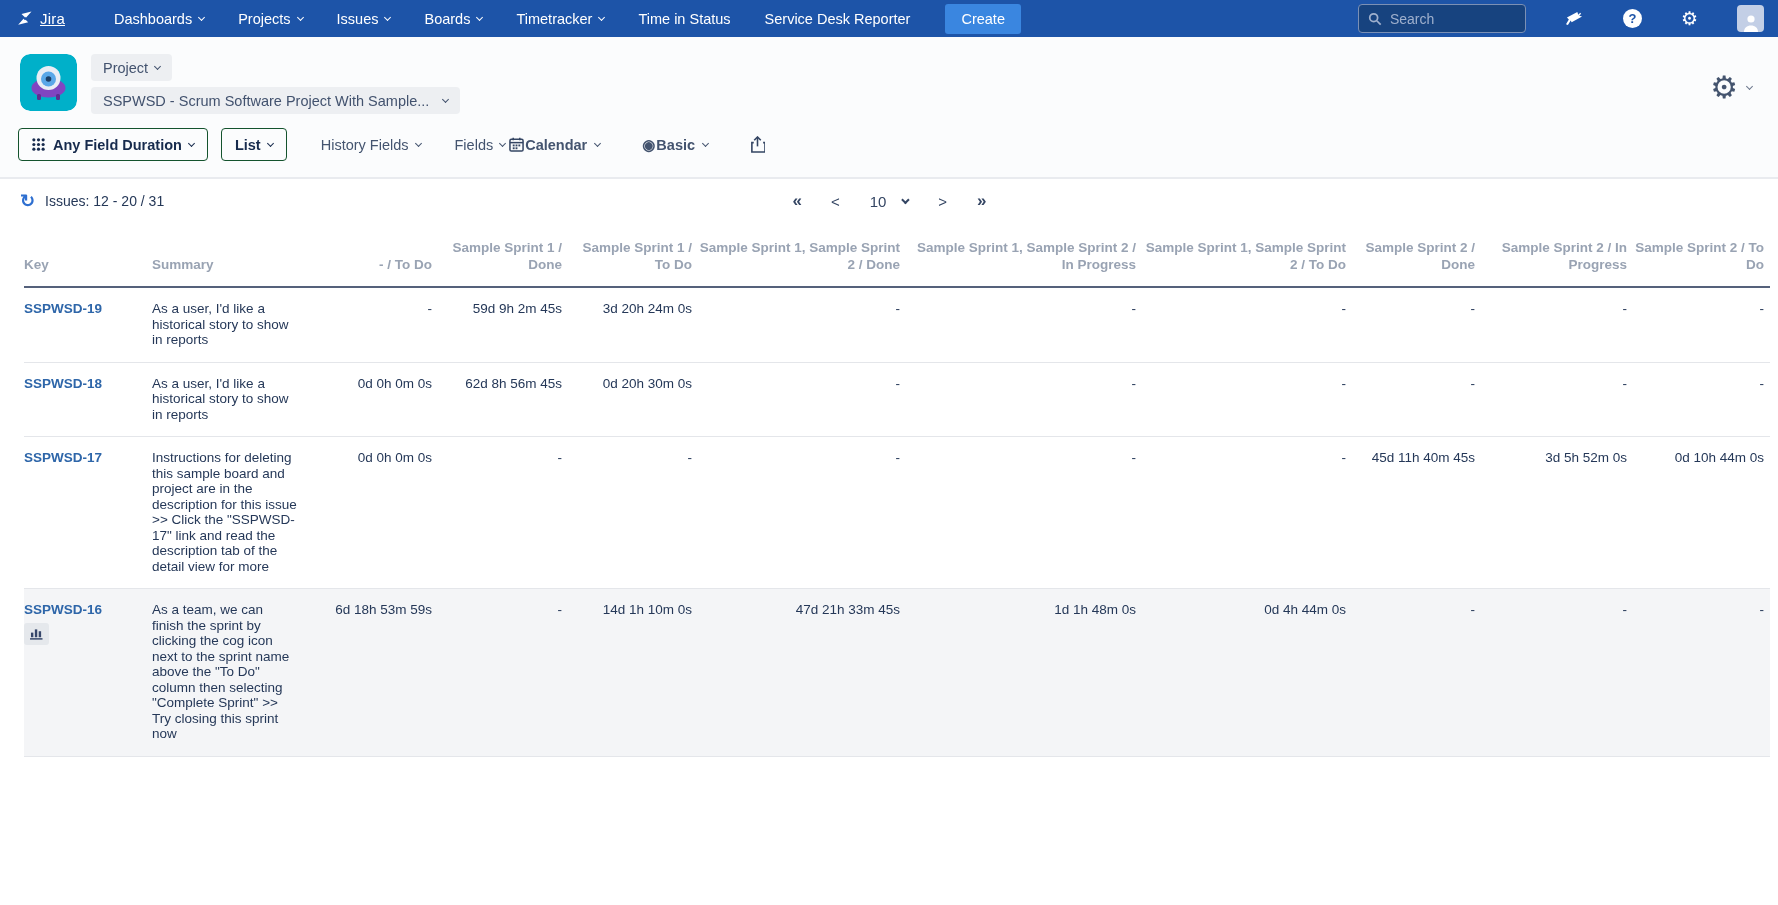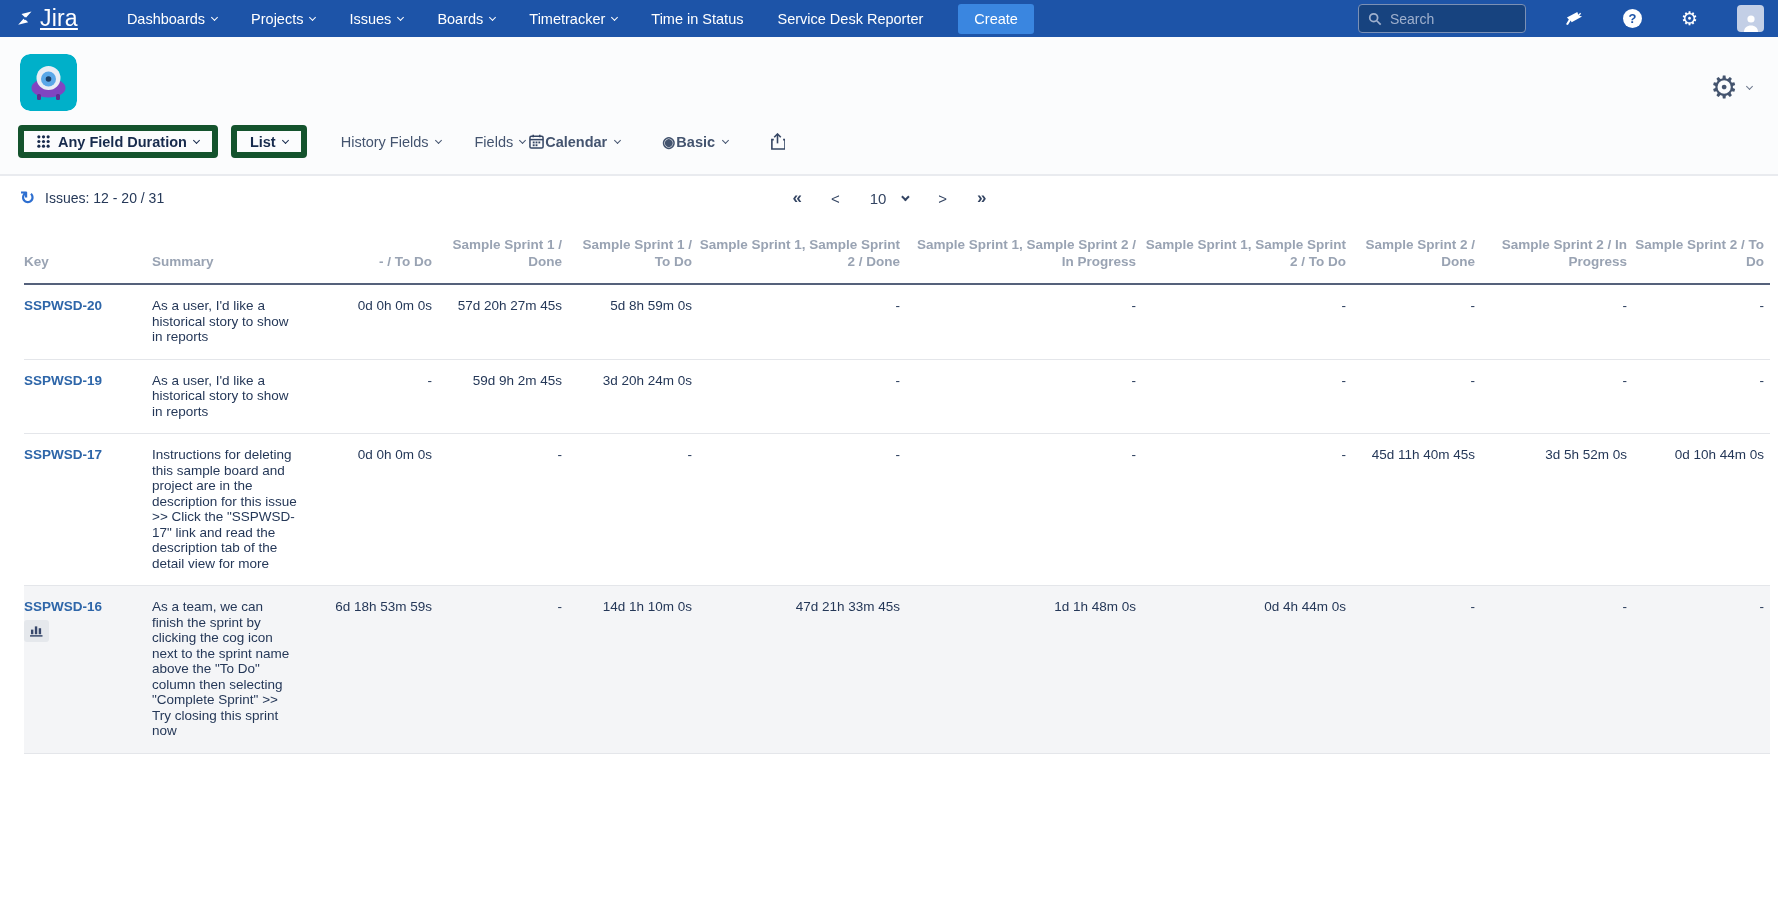--- a/index.html
+++ b/index.html
@@ -12,21 +12,21 @@
   .chev { display: inline-block; width: 6px; height: 6px;
           border-right: 2px solid currentColor; border-bottom: 2px solid currentColor;
           transform: rotate(45deg); margin-left: 7px; margin-bottom: 2px; }
   .chev.sm { width: 5px; height: 5px; border-width: 1.5px; }
 
   
   .topnav { height: 37px; background: #1d54a8; display: flex; align-items: center;
             justify-content: space-between; padding: 0 14px 0 14px; }
   .nav-left { display: flex; align-items: center; gap: 8px; }
   .brand { display: flex; align-items: center; gap: 6px; color: #fff; margin-right: 28px; }
-  .brand-name { font-size: 23px; font-weight: 500; letter-spacing: .2px; }
+  .brand-name { font-size: 15px; font-weight: 500; letter-spacing: .2px; }
   .nav-item { color: #fff; font-size: 14.5px; padding: 6px 13px; display: inline-flex;
               align-items: center; border-radius: 3px; }
   .create-btn { background: #3a86e0; color: #fff; font-size: 14.5px; padding: 7px 16px;
                 border-radius: 3px; margin-left: 14px; }
   .nav-right { display: flex; align-items: center; gap: 39px; }
   .nav-search { display: flex; align-items: center; gap: 8px; background: #17437f;
                 border: 1px solid #7b90b5; border-radius: 4px; height: 29px;
                 width: 168px; padding: 0 9px; }
   .nav-search input { background: transparent; border: none; outline: none; color: #fff;
                       font-size: 14px; width: 120px; }
@@ -44,21 +44,21 @@
   .proj-header { display: flex; align-items: flex-start; padding: 17px 22px 6px 20px; position: relative; }
   .proj-avatar { width: 57px; height: 57px; border-radius: 10px; overflow: hidden; flex: 0 0 auto; }
   .proj-meta { margin-left: 14px; display: flex; flex-direction: column; gap: 6px; align-items: flex-start; }
   .chip { background: #edeff2; border-radius: 4px; height: 27px; padding: 0 12px;
           font-size: 14.5px; color: #42526e; display: inline-flex; align-items: center; }
   .header-gear { position: absolute; right: 26px; top: 32px; color: #44546e;
                  display: flex; align-items: center; font-size: 31px; }
   .header-gear .chev { color: #6b778c; margin-left: 9px; }
 
   .toolbar { display: flex; align-items: center; padding: 8px 20px 16px 18px; }
-  .tb-btn { border: 6px solid #14532d; border-radius: 4px; height: 33px; padding: 0 13px;
+  .tb-btn { border: 1px solid #14532d; border-radius: 4px; height: 33px; padding: 0 13px;
             font-size: 14.5px; font-weight: bold; color: #172b4d; display: inline-flex;
             align-items: center; background: #fbfcfd; }
   .tb-btn + .tb-btn { margin-left: 13px; }
   .tb-link { font-size: 14.5px; color: #44546f; margin-left: 34px; display: inline-flex; align-items: center; }
   .tb-center { flex: 1; display: flex; justify-content: center; }
   .tb-date-input { border: none; background: transparent; outline: none; font-size: 14.5px;
                    width: 220px; text-align: center; color: #344563; }
   .tb-date-input::placeholder { color: #505f79; }
   .tb-right { display: flex; align-items: center; gap: 38px; padding-right: 4px; }
   .tb-right .tb-link { margin-left: 4px; gap: 1px; font-weight: bold; }
@@ -167,20 +167,30 @@
     <div class="proj-avatar">
       <svg width="57" height="57" viewBox="0 0 57 57">
         <rect width="57" height="57" rx="10" fill="#00b0c9"></rect>
         <ellipse cx="28.5" cy="34" rx="17" ry="9.5" fill="#8045c1"></ellipse>
         <rect x="17" y="40" width="4" height="6" rx="1.5" fill="#5d2e91"></rect>
         <rect x="36" y="40" width="4" height="6" rx="1.5" fill="#5d2e91"></rect>
         <circle cx="28.5" cy="24" r="12" fill="#e9edf5"></circle>
         <circle cx="28.5" cy="25" r="7.5" fill="#5aa7e8"></circle>
         <circle cx="28.5" cy="25" r="2.8" fill="#1b3e66"></circle>
       </svg>
+    </div>
+    <div class="proj-meta">
+      <button class="chip">
+        <span>Project</span>
+        <span class="chev sm"></span>
+      </button>
+      <button class="chip">
+        <span>SSPWSD - Scrum Software Project With Sample...</span>
+        <span class="chev sm" style="margin-left:14px"></span>
+      </button>
     </div>
     <div class="header-gear">
       <span>⚙</span>
       <span class="chev sm"></span>
     </div>
   </div>
 
   <div class="toolbar">
     <button class="tb-btn">
       <svg class="icon-svg" width="13" height="13" viewBox="0 0 14 14" style="margin-right:8px">
@@ -285,38 +295,38 @@
       <th>Sample Sprint 1, Sample Sprint 2 / Done</th>
       <th>Sample Sprint 1, Sample Sprint 2 / In Progress</th>
       <th>Sample Sprint 1, Sample Sprint 2 / To Do</th>
       <th>Sample Sprint 2 / Done</th>
       <th>Sample Sprint 2 / In Progress</th>
       <th>Sample Sprint 2 / To Do</th>
     </tr>
   </thead>
   <tbody>
     <tr>
-      <td class="left"><a class="key-link" href="#">SSPWSD-20</a></td>
+      <td class="left"><a class="key-link" href="#">SSPWSD-19</a></td>
+      <td class="left summary"><span class="sum-text">As a user, I'd like a historical story to show in reports</span></td>
+      <td>-</td>
+      <td>59d 9h 2m 45s</td>
+      <td>3d 20h 24m 0s</td>
+      <td>-</td>
+      <td>-</td>
+      <td>-</td>
+      <td>-</td>
+      <td>-</td>
+      <td>-</td>
+    </tr>
+    <tr>
+      <td class="left"><a class="key-link" href="#">SSPWSD-18</a></td>
       <td class="left summary"><span class="sum-text">As a user, I'd like a historical story to show in reports</span></td>
       <td>0d 0h 0m 0s</td>
-      <td>57d 20h 27m 45s</td>
-      <td>5d 8h 59m 0s</td>
-      <td>-</td>
-      <td>-</td>
-      <td>-</td>
-      <td>-</td>
-      <td>-</td>
-      <td>-</td>
-    </tr>
-    <tr>
-      <td class="left"><a class="key-link" href="#">SSPWSD-19</a></td>
-      <td class="left summary"><span class="sum-text">As a user, I'd like a historical story to show in reports</span></td>
-      <td>-</td>
-      <td>59d 9h 2m 45s</td>
-      <td>3d 20h 24m 0s</td>
+      <td>62d 8h 56m 45s</td>
+      <td>0d 20h 30m 0s</td>
       <td>-</td>
       <td>-</td>
       <td>-</td>
       <td>-</td>
       <td>-</td>
       <td>-</td>
     </tr>
     <tr>
       <td class="left"><a class="key-link" href="#">SSPWSD-17</a></td>
       <td class="left summary"><span class="sum-text">Instructions for deleting this sample board and project are in the description for this issue &gt;&gt; Click the "SSPWSD-17" link and read the description tab of the detail view for more</span></td>

